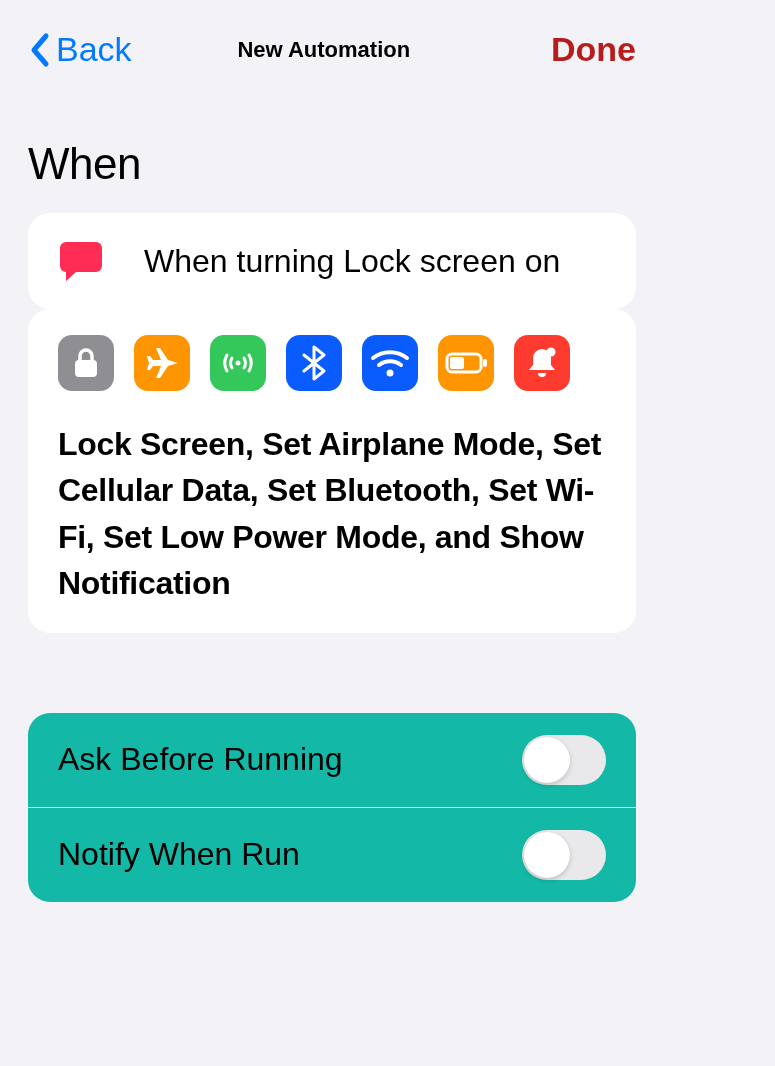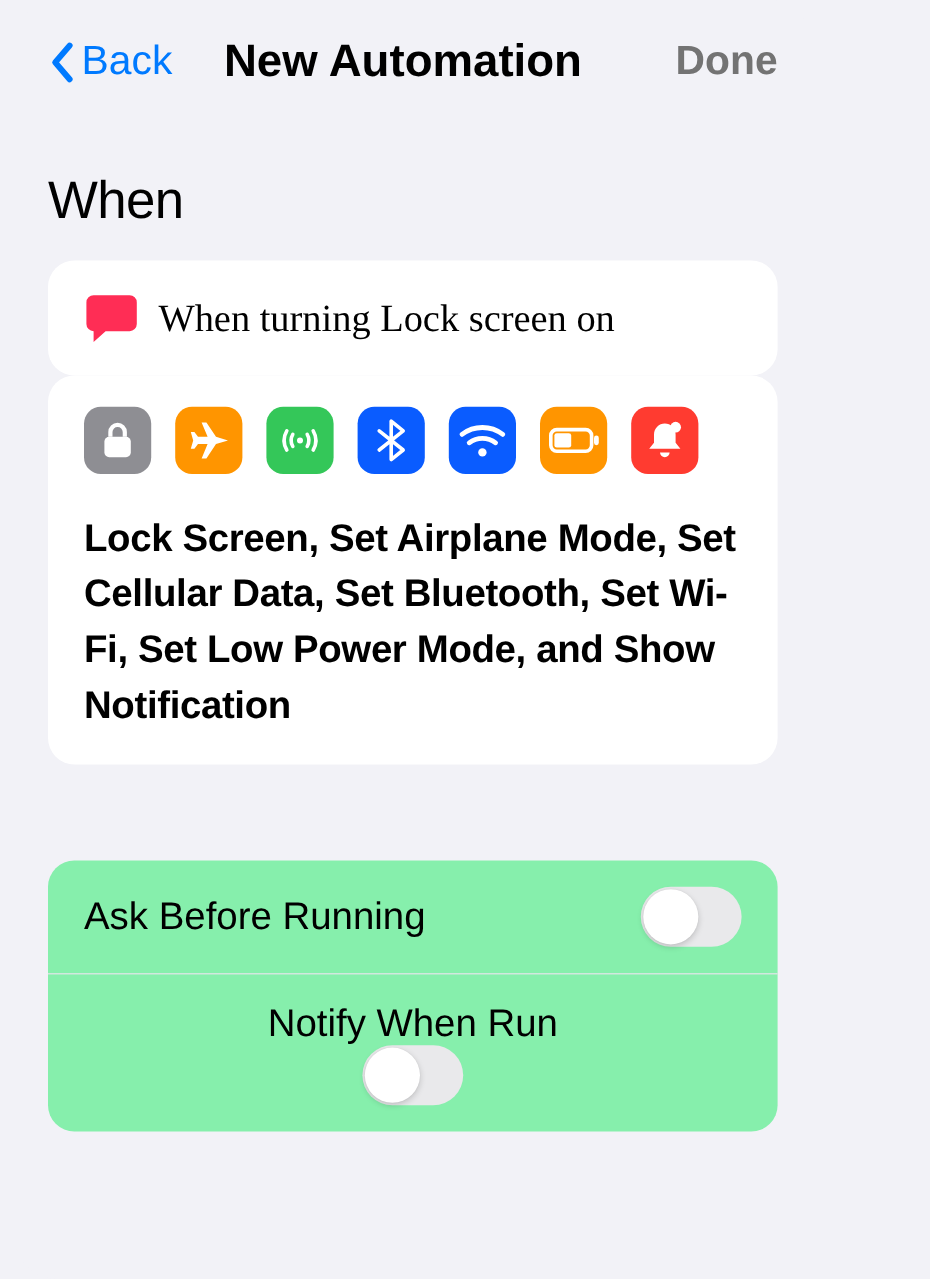--- a/index.html
+++ b/index.html
@@ -11,44 +11,43 @@
     font-family: -apple-system, "Helvetica Neue", Helvetica, Arial, sans-serif;
     color: #000;
     overflow: hidden;
   }
   .screen {
     width: 664px;
     height: 1066px;
     border-radius: 36px;
     background: #f2f2f7;
     box-sizing: border-box;
-    margin-left: 12px;
   }
   .nav {
     display: flex;
     align-items: center;
     justify-content: space-between;
     padding: 30px 28px 10px 28px;
   }
   .nav-left {
     display: flex;
     align-items: center;
     color: #007aff;
     font-size: 34px;
     gap: 6px;
   }
   .nav-left svg { display: block; }
   .nav-title {
-    font-size: 38px;
+    font-size: 22px;
     font-weight: 600;
     flex: 1;
     text-align: center;
   }
   .nav-right {
-    color: #737373;
+    color: #b91c1c;
     font-size: 34px;
     font-weight: 600;
     min-width: 120px;
     text-align: right;
   }
   .content { padding: 0 28px; }
   .section-header {
     font-size: 44px;
     font-weight: 400;
     margin-top: 60px;
@@ -56,22 +55,21 @@
     letter-spacing: -0.5px;
   }
   .card {
     background: #fff;
     border-radius: 22px;
     padding: 26px 30px;
   }
   .when-card {
     display: flex;
     align-items: center;
-    gap: 16px;
-    font-family: Liberation Serif, serif;
+    gap: 40px;
   }
   .when-card .icon-wrap {
     width: 46px;
     display: flex;
     align-items: center;
     justify-content: center;
   }
   .when-text {
     font-size: 32px;
     font-weight: 400;
@@ -90,32 +88,32 @@
     align-items: center;
     justify-content: center;
   }
   .do-text {
     font-size: 32px;
     font-weight: 700;
     line-height: 1.45;
     letter-spacing: -0.3px;
   }
   .settings-card {
-    background: #86efac;
+    background: #14b8a6;
     border-radius: 22px;
     margin-top: 80px;
   }
   .settings-row {
     display: flex;
     align-items: center;
     justify-content: space-between;
     padding: 22px 30px;
     border-bottom: 1px solid #e5e5ea;
   }
-  .settings-row:last-child { border-bottom: none; flex-direction: column; }
+  .settings-row:last-child { border-bottom: none; }
   .settings-label {
     font-size: 32px;
   }
   .toggle {
     width: 84px;
     height: 50px;
     border-radius: 30px;
     background: #e9e9eb;
     position: relative;
   }

